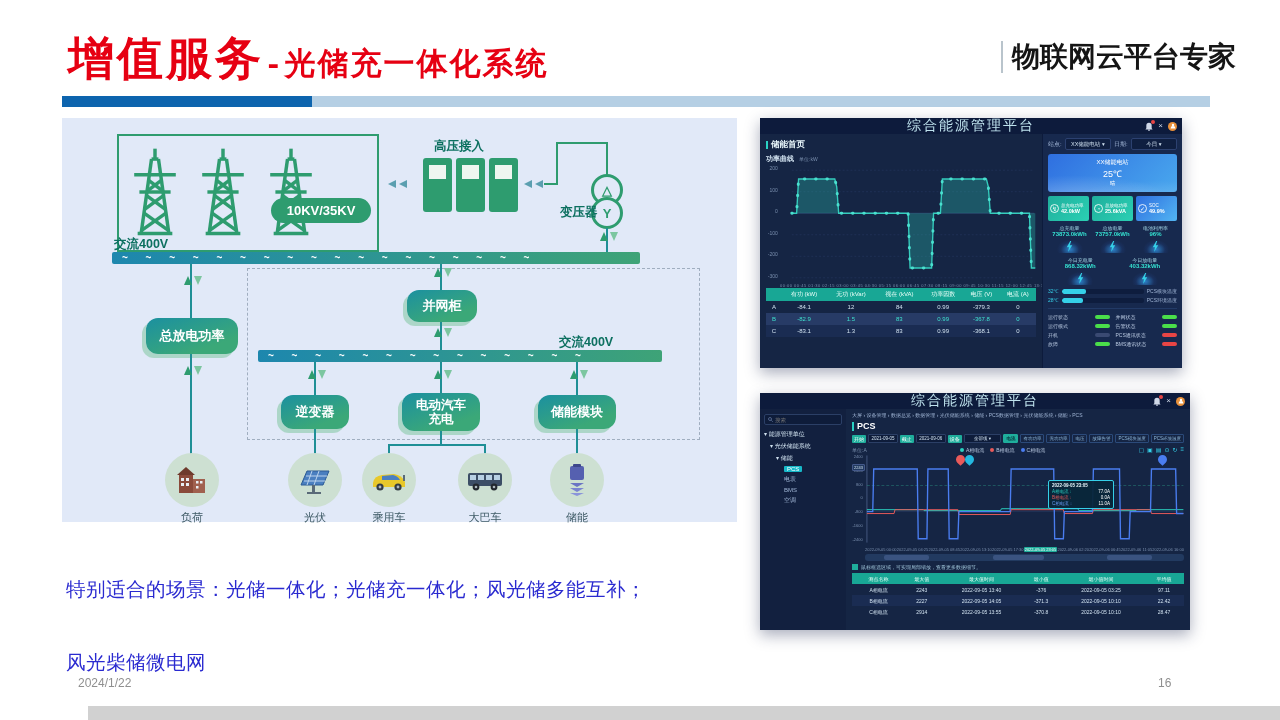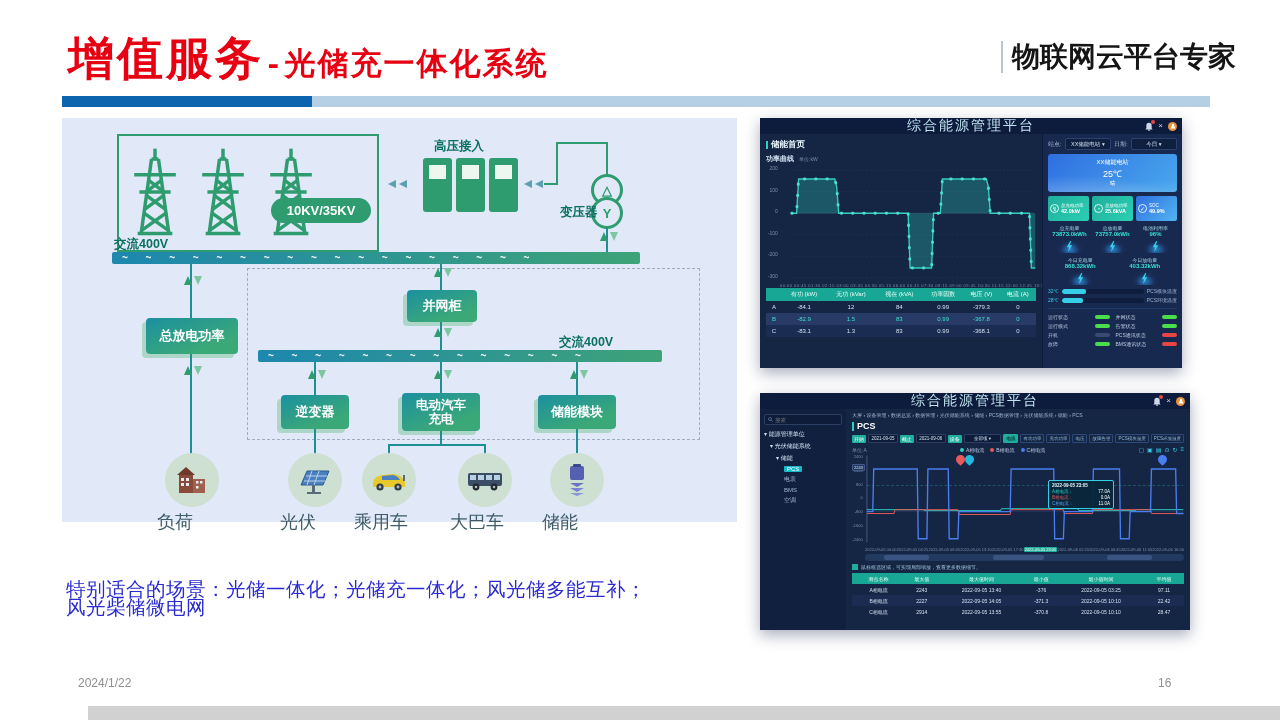--- a/index.html
+++ b/index.html
@@ -32,23 +32,23 @@
   .vline { position:absolute; width:2px; background:#1f8f96; }
   .hline { position:absolute; height:2px; background:#2e9c6f; }
   .varr { position:absolute; display:flex; }
   .varr .up { width:0; height:0; border:4px solid transparent; border-bottom:9px solid #2e9c6f; border-top:none; margin-right:2px; }
   .varr .dn { width:0; height:0; border:4px solid transparent; border-top:9px solid #7cc6a0; border-bottom:none; }
   .transformer { position:absolute; left:529px; top:56px; }
   .tcirc { width:32px; height:32px; border:3px solid #2e9c6f; border-radius:50%; background:#e1e9f8; color:#2e9c6f; font-weight:bold; font-size:13px; display:flex; align-items:center; justify-content:center; }
   .tcirc.b { margin-top:-9px; }
   .bus { position:absolute; height:12px; border-radius:2px; background:linear-gradient(90deg,#1d87ae,#3ea377); color:#fff; font-weight:bold; font-size:10px; line-height:11px; overflow:hidden; white-space:nowrap; word-spacing:15px; padding-left:10px; }
   .dashed-box { position:absolute; left:185px; top:150px; width:453px; height:172px; border:1.5px dashed #a0aec0; }
-  .gbox { position:absolute; background:linear-gradient(160deg,#1b90a0 0%,#3ba878 75%); color:#fff; font-weight:bold; font-size:13px; display:flex; flex-direction:column; align-items:center; justify-content:center; border-radius:4px; box-shadow:-4px 4px 0 rgba(150,205,180,.7); text-align:center; line-height:1.15; }
+  .gbox { position:absolute; background:linear-gradient(160deg,#1b90a0 0%,#3ba878 75%); color:#fff; font-weight:bold; font-size:13px; display:flex; flex-direction:column; align-items:center; justify-content:center; border-radius:12px; box-shadow:-4px 4px 0 rgba(150,205,180,.7); text-align:center; line-height:1.15; }
   .icirc { position:absolute; width:54px; height:54px; border-radius:50%; background:#cde0d2; display:flex; align-items:center; justify-content:center; }
-  .ilabel { position:absolute; width:70px; font-size:18px; color:#3f5b66; }
+  .ilabel { position:absolute; width:70px; text-align:center; font-size:11px; color:#3f5b66; }
 
   
   .dash { position:absolute; background:#152544; box-shadow:0 5px 14px rgba(30,40,80,.38); color:#cfe0ee; }
   .dtitle { height:16px; background:#0d1b3c; display:flex; align-items:center; justify-content:center; position:relative; }
   .dtitle .t { font-size:14px; color:#bfe3ee; letter-spacing:2px; }
   .dicons { position:absolute; right:5px; top:0; height:16px; display:flex; align-items:center; gap:5px; }
   .bell { position:relative; width:8px; height:9px; }
   .bell svg { display:block; }
   .bell .dot { position:absolute; right:-2px; top:-2px; width:4px; height:4px; border-radius:50%; background:#e84545; }
   .close-x { font-size:8px; color:#cfd8e8; line-height:8px; }
@@ -809,19 +809,19 @@
                 <td>2022-09-05 10:10</td>
                 <td>28.47</td>
           </tr>
         </tbody>
           </table>
       </div>
     </div>
   </div>
 
   <div class="scenario" style="top:576px;">特别适合的场景：光储一体化；光储充一体化；风光储多能互补；</div>
-  <div class="scenario" style="top:594px;">风光柴储微电网</div>
+  <div class="scenario" style="top:649px;">风光柴储微电网</div>
 
   <div class="footer-date">2024/1/22</div>
   <div class="footer-page">16</div>
   <div class="bottom-bar"></div>
 
 </div>
 
 </body></html>

